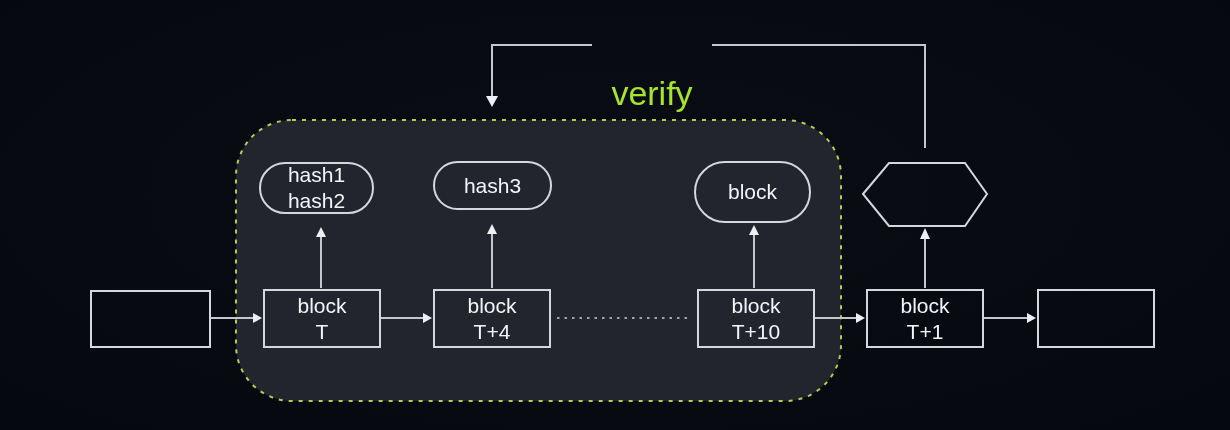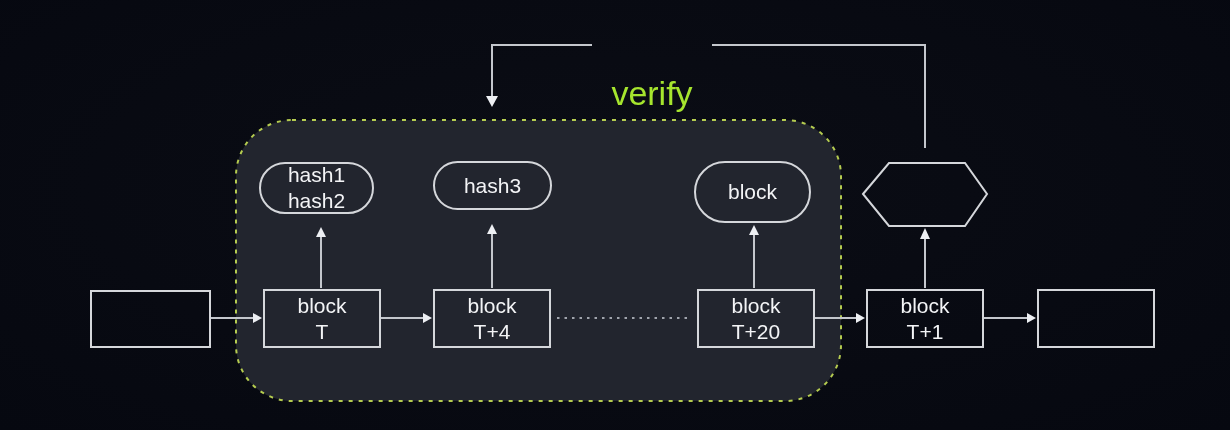--- a/index.html
+++ b/index.html
@@ -174,21 +174,21 @@
     <span>T</span>
   </div>
 
   <div class="box" id="box-block-t1">
     <span>block</span>
     <span>T+4</span>
   </div>
 
   <div class="box" id="box-block-t10">
     <span>block</span>
-    <span>T+20</span>
+    <span>T+10</span>
   </div>
 
   <div class="box" id="box-block-t11">
     <span>block</span>
     <span>T+1</span>
   </div>
 
   <div class="box" id="box-right-empty"></div>
 
 </div>

